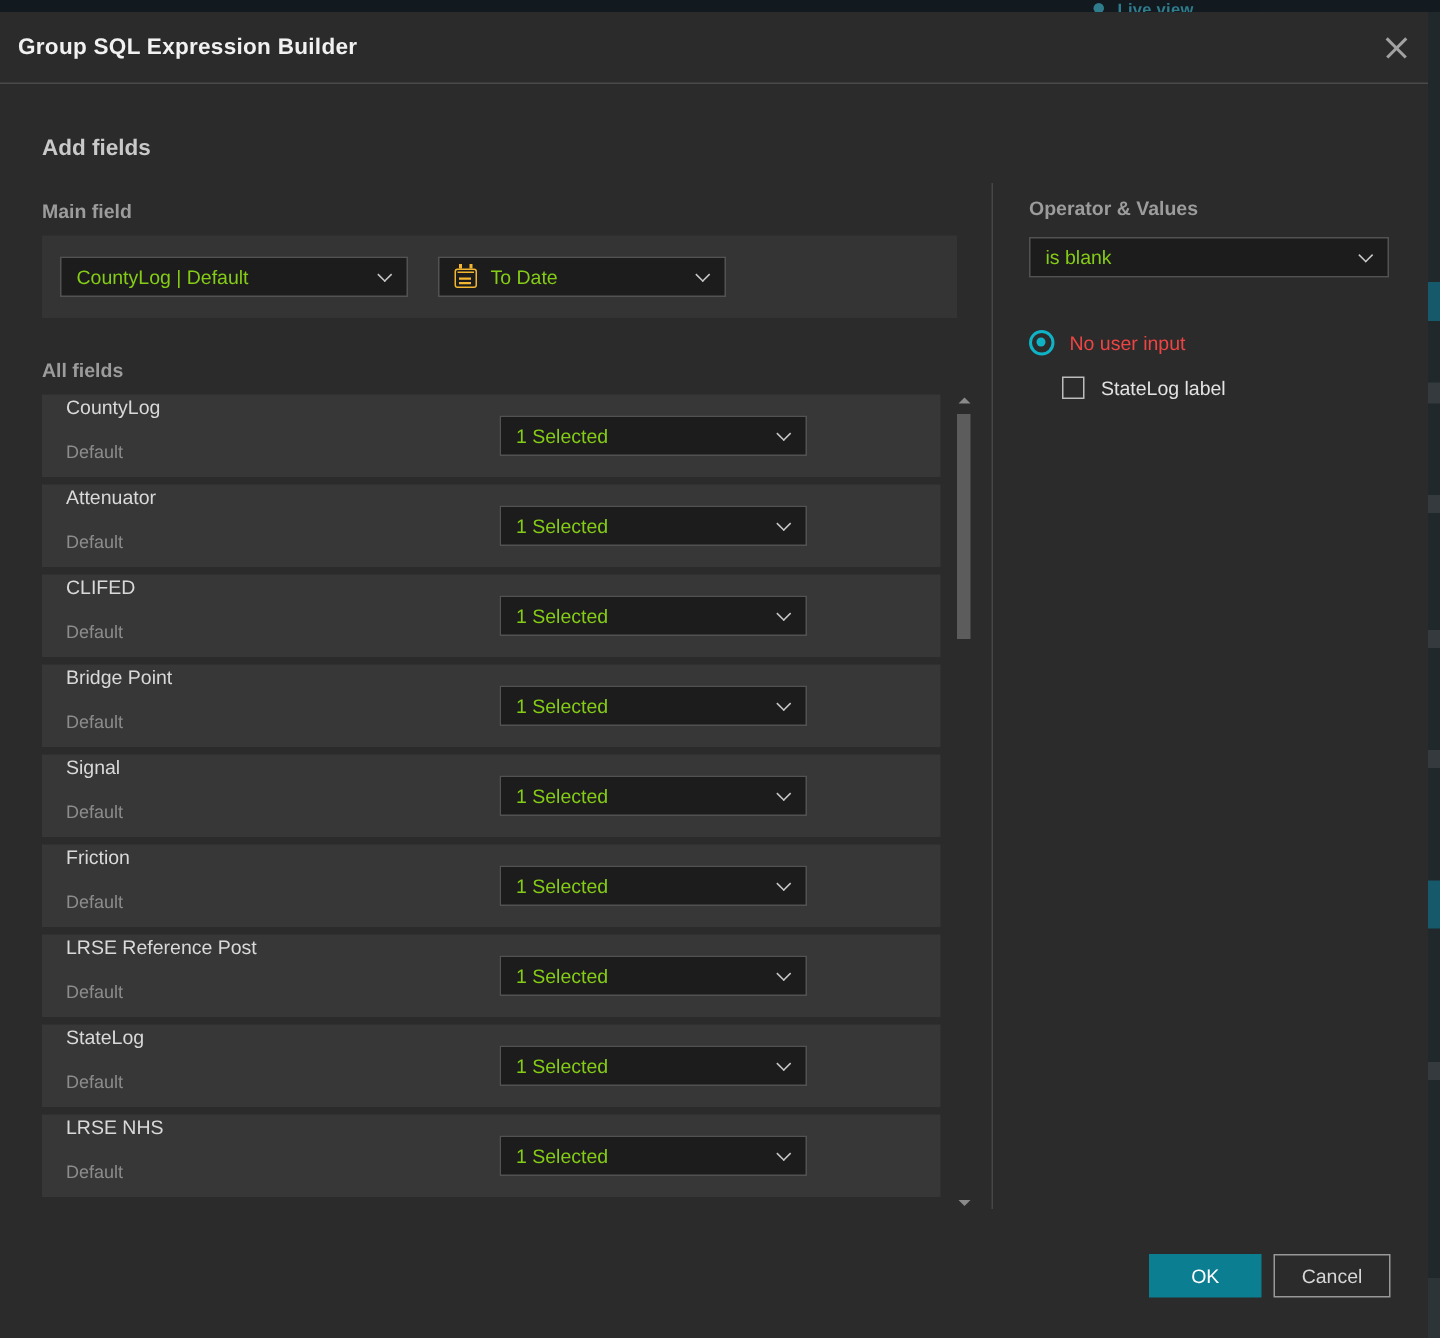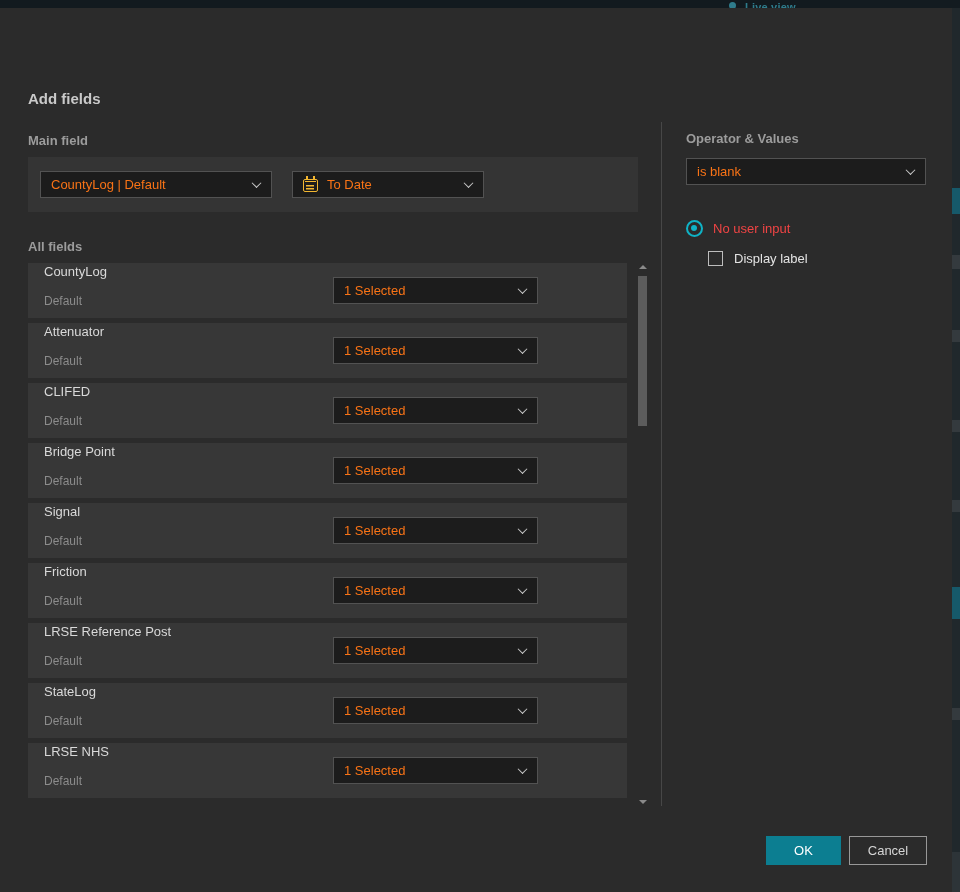--- a/index.html
+++ b/index.html
@@ -64,21 +64,21 @@
   .lbl-allfields { left:28px; top:231px; }
   .lbl-operator  { left:686px; top:123px; }
 
   
   .select {
     position:absolute; height:27px; background:#1c1c1c;
     border:1px solid #525252; display:flex; align-items:center;
     padding:0 26px 0 10px; cursor:pointer;
   }
   .select-text {
-    font-size:13px; color:#f97316; white-space:nowrap; overflow:hidden;
+    font-size:13px; color:#84cc16; white-space:nowrap; overflow:hidden;
   }
   .chevron {
     position:absolute; right:11px; top:9px; width:7px; height:7px;
     border-right:1.5px solid #c9c9c9; border-bottom:1.5px solid #c9c9c9;
     transform:rotate(45deg) translate(-1px,-1px);
   }
 
   
   .main-panel {
     position:absolute; left:28px; top:149px; width:610px; height:55px;
@@ -197,20 +197,24 @@
   <span class="bg-patch" style="top:322px;height:12px;background:#343a3e;"></span>
   <span class="bg-patch" style="top:412px;height:12px;background:#343a3e;"></span>
   <span class="bg-patch" style="top:492px;height:12px;background:#343a3e;"></span>
   <span class="bg-patch" style="top:579px;height:32px;background:#16596a;"></span>
   <span class="bg-patch" style="top:700px;height:12px;background:#343a3e;"></span>
   <span class="bg-patch" style="top:844px;height:40px;background:#2d3438;"></span>
 </div>
 
 <div class="modal">
 
+  <div class="modal-header">
+    <div class="modal-title">Group SQL Expression Builder</div>
+    <div class="close-btn"></div>
+  </div>
 
   <div class="section-heading">Add fields</div>
 
   <div class="sub-label lbl-mainfield">Main field</div>
   <div class="main-panel">
     <div class="select sel-field">
       <span class="select-text">CountyLog | Default</span>
       <span class="chevron"></span>
     </div>
     <div class="select sel-type">
@@ -318,18 +322,18 @@
     <span class="chevron"></span>
   </div>
 
   <div class="radio-row">
     <span class="radio-icon"></span>
     <span class="radio-label">No user input</span>
   </div>
 
   <div class="checkbox-row">
     <span class="checkbox-icon"></span>
-    <span class="checkbox-label">Display label</span>
+    <span class="checkbox-label">StateLog label</span>
   </div>
 
   <button class="btn btn-ok">OK</button>
   <button class="btn btn-cancel">Cancel</button>
 </div>
 
 </body></html>

